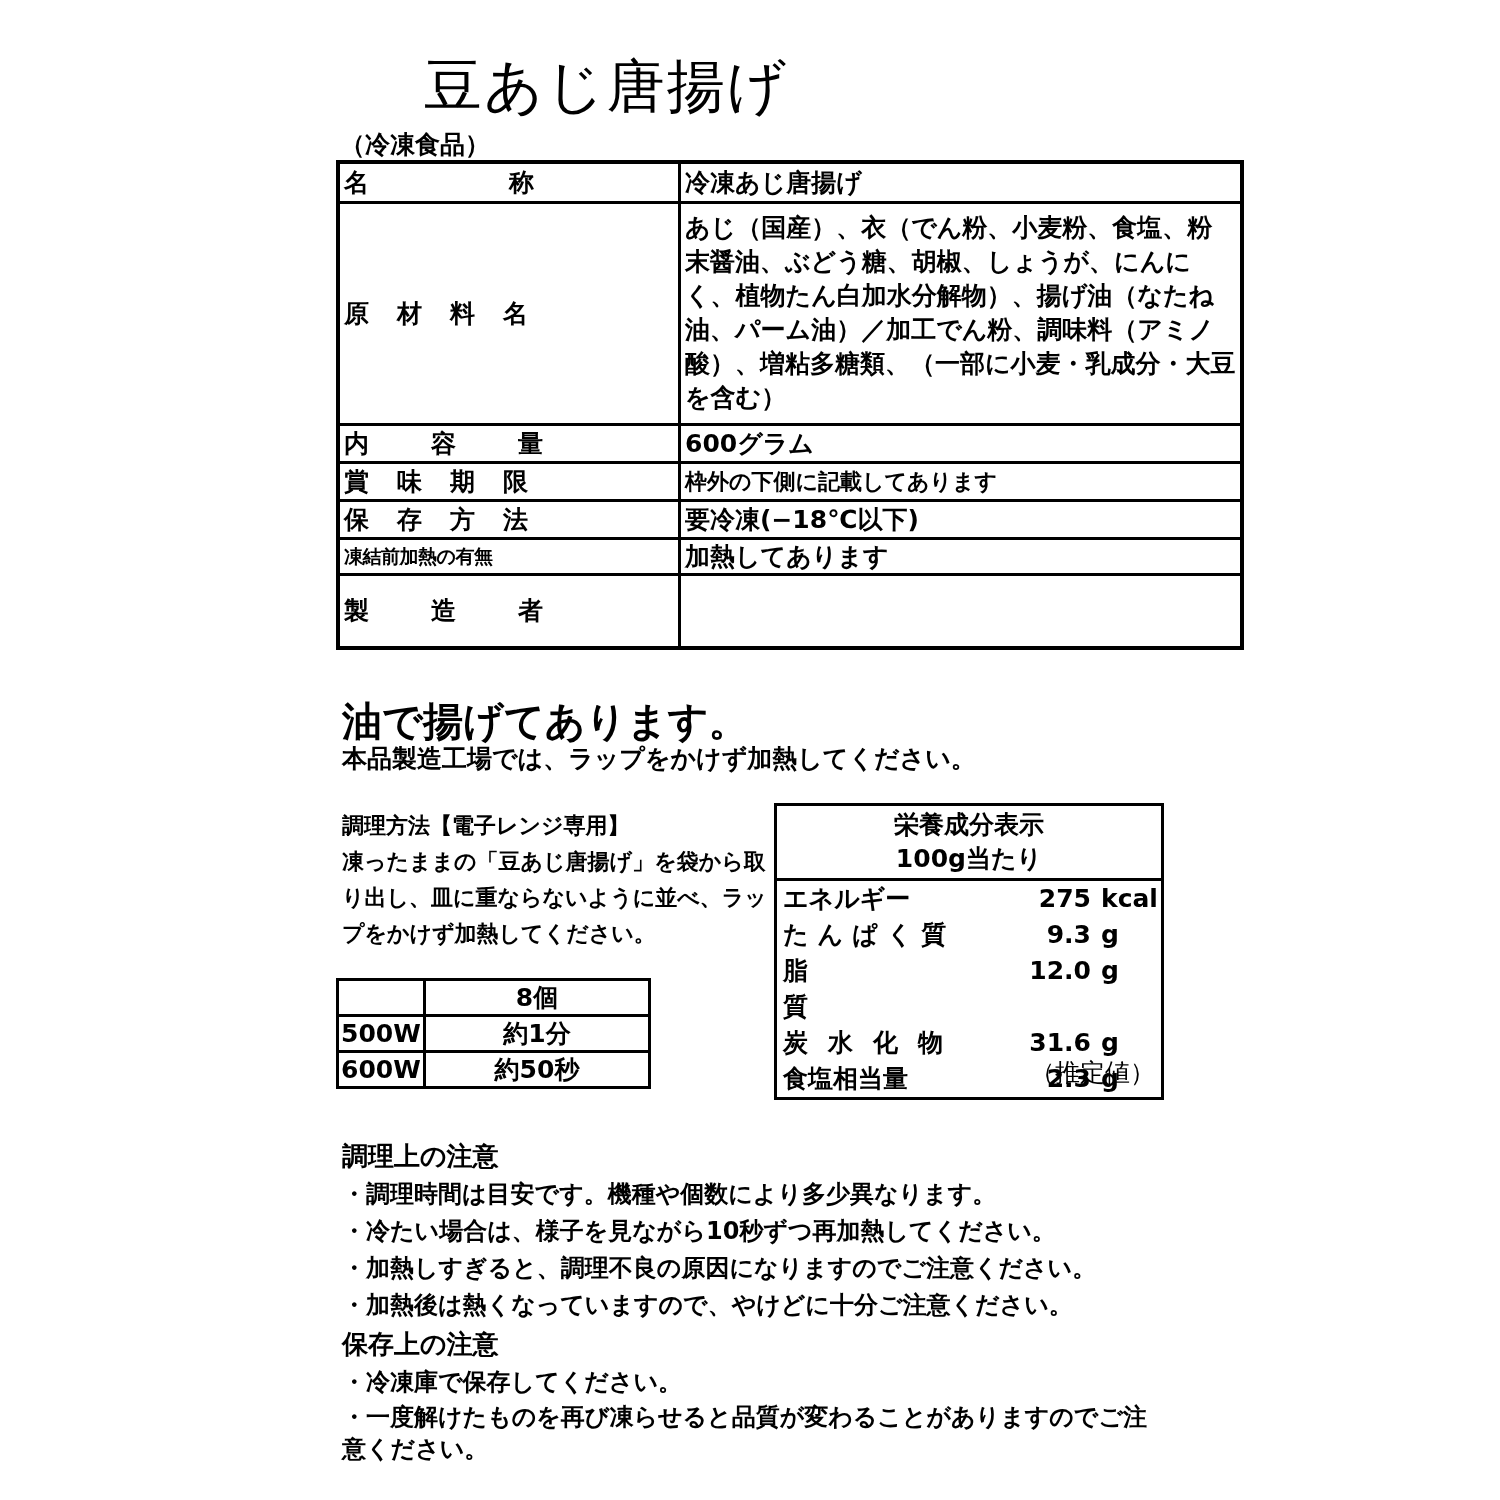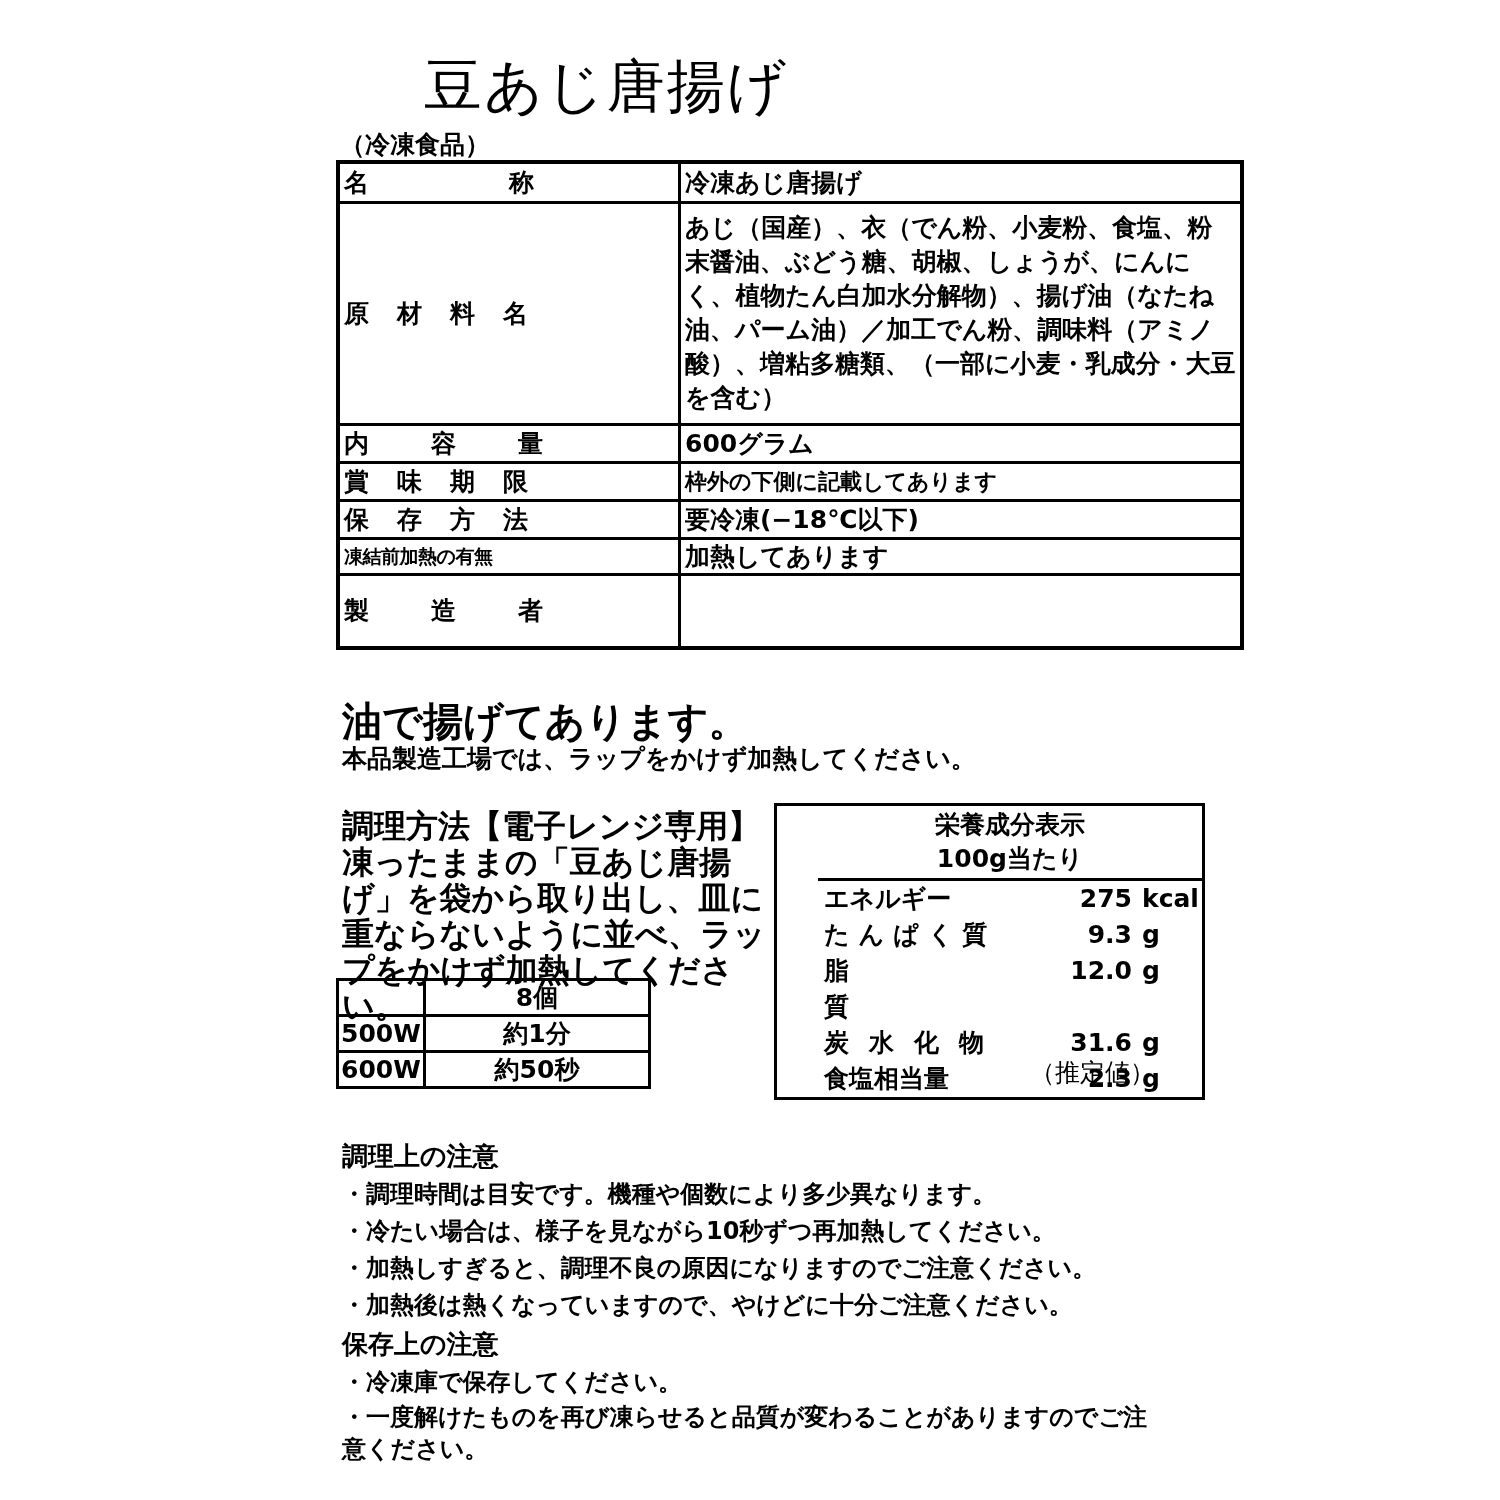--- a/index.html
+++ b/index.html
@@ -9,28 +9,28 @@
            font-size:58px; font-weight:normal; letter-spacing:2px; }
   .sub { position:absolute; left:340px; top:128px; font-size:25px; font-weight:bold; }
   table.label { position:absolute; left:336px; top:160px; width:908px;
                 border-collapse:collapse; border:4px solid #000; }
   table.label td { border:3px solid #000; font-size:25px; font-weight:bold; padding:0 4px;
                    vertical-align:middle; line-height:33px; }
   table.label td.k { width:206px; white-space:nowrap; }
   .k.small { font-size:19px; letter-spacing:-0.5px; }
   .oil { position:absolute; left:342px; top:694px; font-size:40px; font-weight:bold; }
   .egg { position:absolute; left:342px; top:742px; font-size:25px; font-weight:bold; }
-  .method { position:absolute; left:342px; top:808px; width:440px; font-size:32px;
+  .method { position:absolute; left:342px; top:808px; width:440px; font-size:22px;
             font-weight:bold; line-height:36px; }
   table.mw { position:absolute; left:336px; top:978px; width:315px; border-collapse:collapse;
              border:3px solid #000; }
   table.mw td { border:3px solid #000; font-size:25px; font-weight:bold; height:32px;
                 text-align:center; padding:0 2px; }
   table.mw td.w { width:80px; text-align:left; }
-  .nut { position:absolute; left:774px; top:803px; width:384px; border:3px solid #000;padding-left:41px; }
+  .nut { position:absolute; left:774px; top:803px; width:384px; border:3px solid #000; }
   .nut .hd { text-align:center; font-size:25px; font-weight:bold; line-height:34px;
              border-bottom:3px solid #000; padding:2px 0; }
   .nut .row { display:flex; font-size:25px; font-weight:bold; line-height:36px; padding-left:6px; }
   .nut .row .n { width:190px; }
   .nut .row .v { width:118px; text-align:right; }
   .nut .row .u { padding-left:10px; }
   .est { position:absolute; left:1030px; top:1056px; font-size:25px; font-weight:normal; }
   .notes { position:absolute; left:342px; top:1136px; width:820px; font-size:24px; font-weight:bold; }
   .notes .h { font-size:26px; line-height:40px; }
   .notes .li { line-height:37px; }

